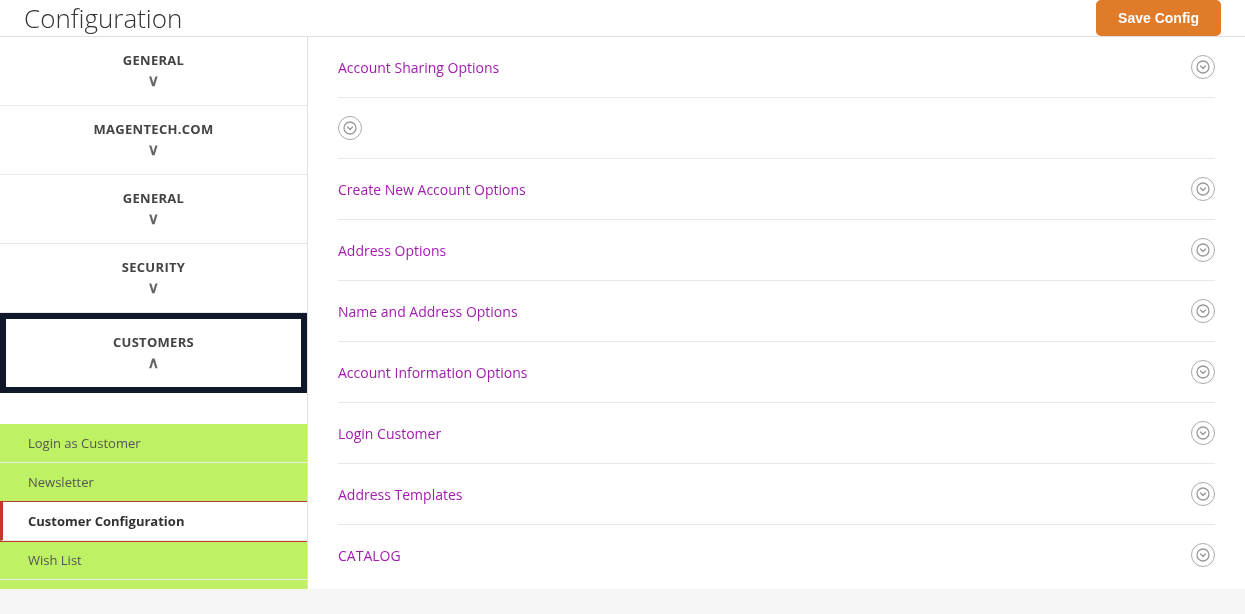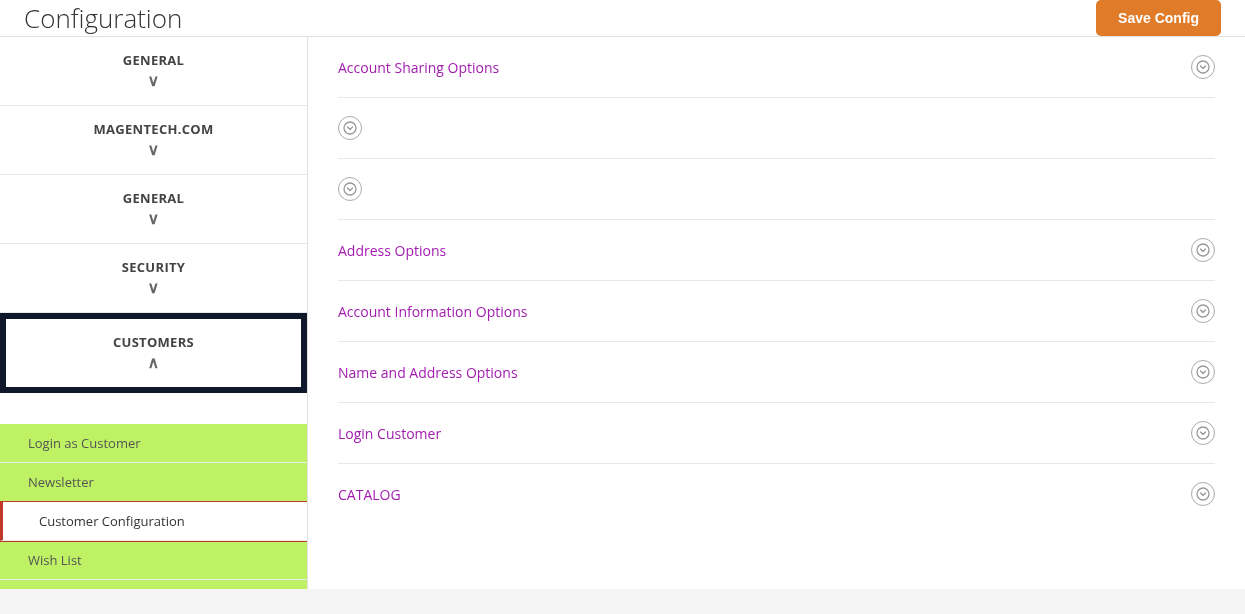--- a/index.html
+++ b/index.html
@@ -80,23 +80,23 @@
     .sidebar-sub-item {
       padding: 10px 20px 10px 28px;
       cursor: pointer;
       font-size: 13px;
       color: #555;
       border-bottom: 1px solid #ececec;
     }
     .sidebar-sub-item.active-sub {
       background: #fff;
       border-left: 3px solid #c0392b;
-      font-weight: 400;
+      font-weight: 700;
       color: #333;
-      padding-left: 36px;
+      padding-left: 25px;
       outline: 1px solid #c0392b;
     }
 
     
     .content-area {
       flex: 1;
       background: #fff;
       overflow-y: auto;
       padding: 0 30px;
     }
@@ -192,56 +192,66 @@
       </div>
       <div class="config-item">
         <div class="expand-icon">
           <svg width="14" height="14" viewBox="0 0 14 14" fill="none" xmlns="http://www.w3.org/2000/svg">
     <circle cx="7" cy="7" r="6" stroke="#999" stroke-width="1.3"></circle>
     <path d="M4.5 6L7 8.5L9.5 6" stroke="#999" stroke-width="1.3" stroke-linecap="round" stroke-linejoin="round"></path>
   </svg>
         </div>
       </div>
       <div class="config-item">
+        <span class="config-item-label">Create New Account Options</span>
         <div class="expand-icon">
           <svg width="14" height="14" viewBox="0 0 14 14" fill="none" xmlns="http://www.w3.org/2000/svg">
     <circle cx="7" cy="7" r="6" stroke="#999" stroke-width="1.3"></circle>
     <path d="M4.5 6L7 8.5L9.5 6" stroke="#999" stroke-width="1.3" stroke-linecap="round" stroke-linejoin="round"></path>
   </svg>
         </div>
       </div>
       <div class="config-item">
         <span class="config-item-label">Address Options</span>
         <div class="expand-icon">
           <svg width="14" height="14" viewBox="0 0 14 14" fill="none" xmlns="http://www.w3.org/2000/svg">
     <circle cx="7" cy="7" r="6" stroke="#999" stroke-width="1.3"></circle>
     <path d="M4.5 6L7 8.5L9.5 6" stroke="#999" stroke-width="1.3" stroke-linecap="round" stroke-linejoin="round"></path>
   </svg>
         </div>
       </div>
       <div class="config-item">
+        <span class="config-item-label">Name and Address Options</span>
+        <div class="expand-icon">
+          <svg width="14" height="14" viewBox="0 0 14 14" fill="none" xmlns="http://www.w3.org/2000/svg">
+    <circle cx="7" cy="7" r="6" stroke="#999" stroke-width="1.3"></circle>
+    <path d="M4.5 6L7 8.5L9.5 6" stroke="#999" stroke-width="1.3" stroke-linecap="round" stroke-linejoin="round"></path>
+  </svg>
+        </div>
+      </div>
+      <div class="config-item">
         <span class="config-item-label">Account Information Options</span>
         <div class="expand-icon">
           <svg width="14" height="14" viewBox="0 0 14 14" fill="none" xmlns="http://www.w3.org/2000/svg">
     <circle cx="7" cy="7" r="6" stroke="#999" stroke-width="1.3"></circle>
     <path d="M4.5 6L7 8.5L9.5 6" stroke="#999" stroke-width="1.3" stroke-linecap="round" stroke-linejoin="round"></path>
   </svg>
         </div>
       </div>
       <div class="config-item">
-        <span class="config-item-label">Name and Address Options</span>
-        <div class="expand-icon">
-          <svg width="14" height="14" viewBox="0 0 14 14" fill="none" xmlns="http://www.w3.org/2000/svg">
-    <circle cx="7" cy="7" r="6" stroke="#999" stroke-width="1.3"></circle>
-    <path d="M4.5 6L7 8.5L9.5 6" stroke="#999" stroke-width="1.3" stroke-linecap="round" stroke-linejoin="round"></path>
-  </svg>
-        </div>
-      </div>
-      <div class="config-item">
         <span class="config-item-label">Login Customer</span>
+        <div class="expand-icon">
+          <svg width="14" height="14" viewBox="0 0 14 14" fill="none" xmlns="http://www.w3.org/2000/svg">
+    <circle cx="7" cy="7" r="6" stroke="#999" stroke-width="1.3"></circle>
+    <path d="M4.5 6L7 8.5L9.5 6" stroke="#999" stroke-width="1.3" stroke-linecap="round" stroke-linejoin="round"></path>
+  </svg>
+        </div>
+      </div>
+      <div class="config-item">
+        <span class="config-item-label">Address Templates</span>
         <div class="expand-icon">
           <svg width="14" height="14" viewBox="0 0 14 14" fill="none" xmlns="http://www.w3.org/2000/svg">
     <circle cx="7" cy="7" r="6" stroke="#999" stroke-width="1.3"></circle>
     <path d="M4.5 6L7 8.5L9.5 6" stroke="#999" stroke-width="1.3" stroke-linecap="round" stroke-linejoin="round"></path>
   </svg>
         </div>
       </div>
       <div class="config-item">
         <span class="config-item-label">CATALOG</span>
         <div class="expand-icon">

